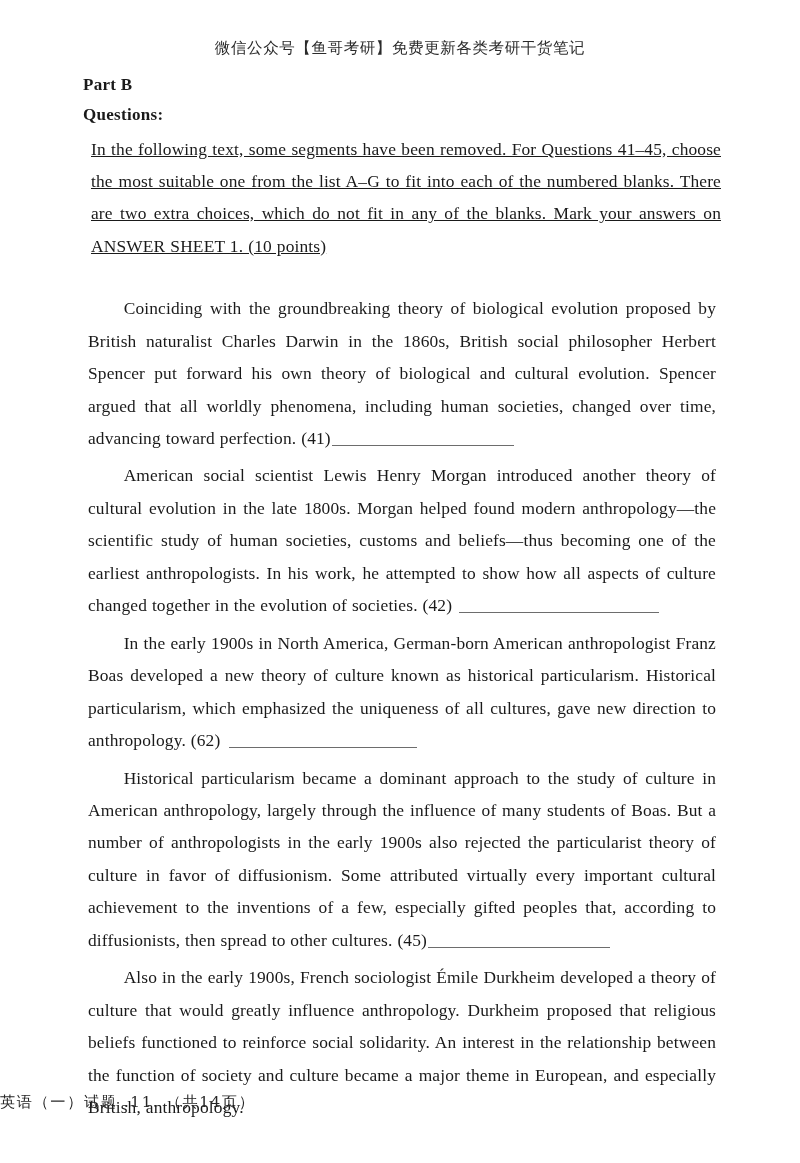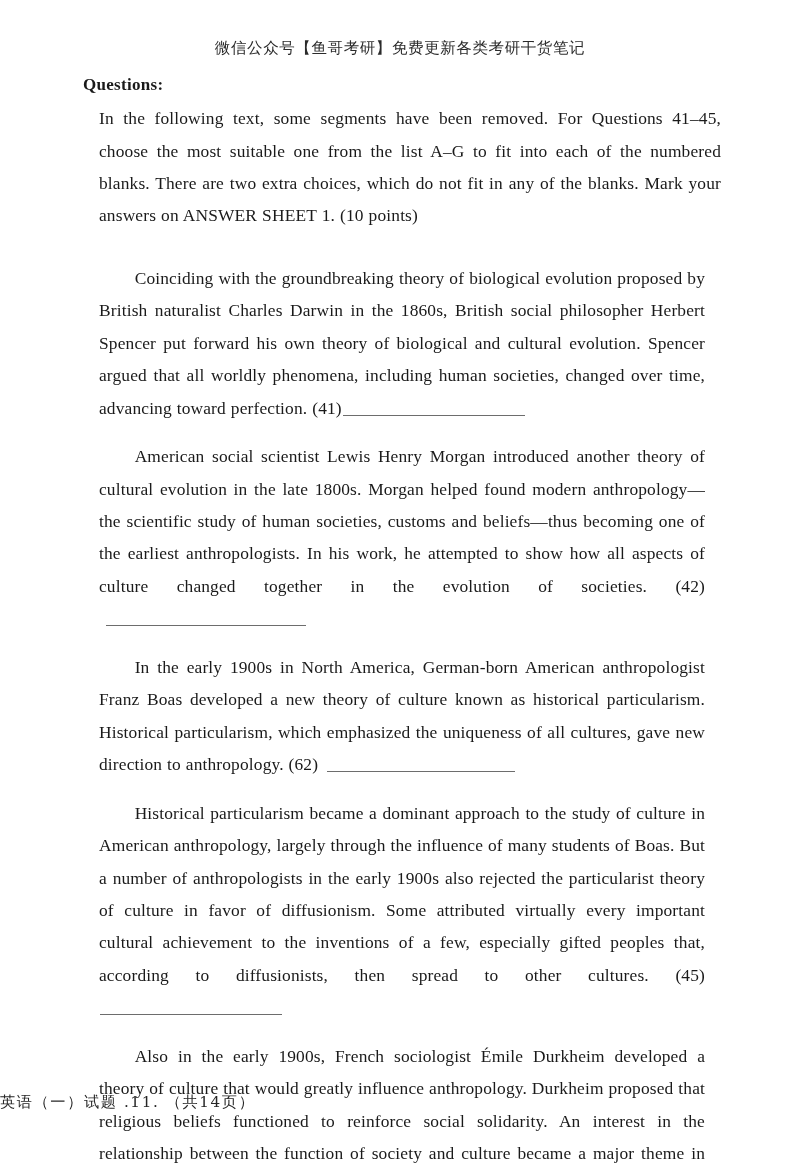--- a/index.html
+++ b/index.html
@@ -54,34 +54,35 @@
     margin: 0 0 4px 0;
     line-height: 1.55;
   }
   .sec-head.first { margin-top: 0; }
 
   .directions {
     font-size: 17.4px;
     line-height: 1.86;
     text-align: justify;
     text-align-last: left;
-    margin: 4px 0 0 16px;
+    margin: 4px 0 0 8px;
     letter-spacing: 0.15px;
     word-spacing: 0.5px;
+    text-decoration: underline;
   }
 
   .passage { margin-top: 30px; }
 
   p.para {
     font-size: 17.4px;
     line-height: 1.865;
     text-align: justify;
     text-align-last: left;
     text-indent: 2.05em;
-    margin: 16px;
+    margin: 5px;
     letter-spacing: 0.15px;
     word-spacing: 0.4px;
   }
 
   
   .blank {
     display: inline-block;
     border-bottom: 1.1px solid #6d6d6d;
     vertical-align: -2px;
     height: 0.95em;
@@ -108,20 +109,21 @@
 </style>
 </head>
 <body>
 
 <div class="page">
 
   <div class="wm-header">微信公众号【鱼哥考研】免费更新各类考研干货笔记</div>
 
   <div class="content">
 
+    <div class="sec-head first">Part B</div>
 
     <div class="sec-head">Questions:</div>
 
     <div class="directions">In the following text, some segments have been removed. For Questions 41–45, choose the most suitable one from the list A–G to fit into each of the numbered blanks. There are two extra choices, which do not fit in any of the blanks. Mark your answers on ANSWER SHEET 1. (10 points)</div>
 
     <div class="passage">
 
       <p class="para"><span>Coinciding with the groundbreaking theory of biological evolution proposed by British naturalist Charles Darwin in the 1860s, British social philosopher Herbert Spencer put forward his own theory of biological and cultural evolution. Spencer argued that all worldly phenomena, including human societies, changed over time, advancing toward perfection. (41)</span><span class="blank w41"></span></p>
 
       <p class="para"><span>American social scientist Lewis Henry Morgan introduced another theory of cultural evolution in the late 1800s. Morgan helped found modern anthropology—the scientific study of human societies, customs and beliefs—thus becoming one of the earliest anthropologists. In his work, he attempted to show how all aspects of culture changed together in the evolution of societies. (42)</span><span class="blank w42"></span></p>

